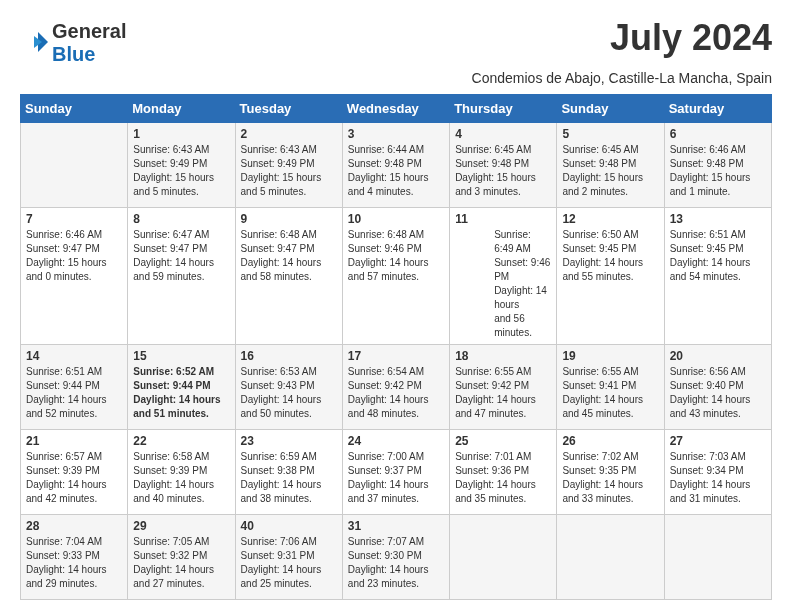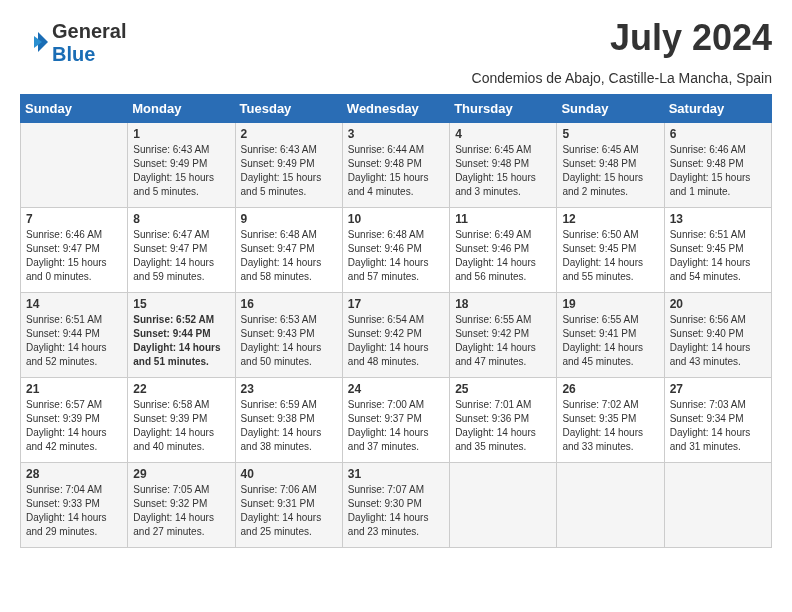--- a/index.html
+++ b/index.html
@@ -191,21 +191,21 @@
         </td>
         <td>
           <span class="day-number">10</span>
           <div class="day-info" style="white-space: pre-line;">Sunrise: 6:48 AM
 Sunset: 9:46 PM
 Daylight: 14 hours
 and 57 minutes.</div>
         </td>
         <td>
           <span class="day-number">11</span>
-          <div class="day-info" style="white-space: pre-line;">Sunrise: 6:49 AM
+          <div class="day-info" style="white-space: pre-line; margin-left: 39px;">Sunrise: 6:49 AM
 Sunset: 9:46 PM
 Daylight: 14 hours
 and 56 minutes.</div>
         </td>
         <td>
           <span class="day-number">12</span>
           <div class="day-info" style="white-space: pre-line;">Sunrise: 6:50 AM
 Sunset: 9:45 PM
 Daylight: 14 hours
 and 55 minutes.</div>

